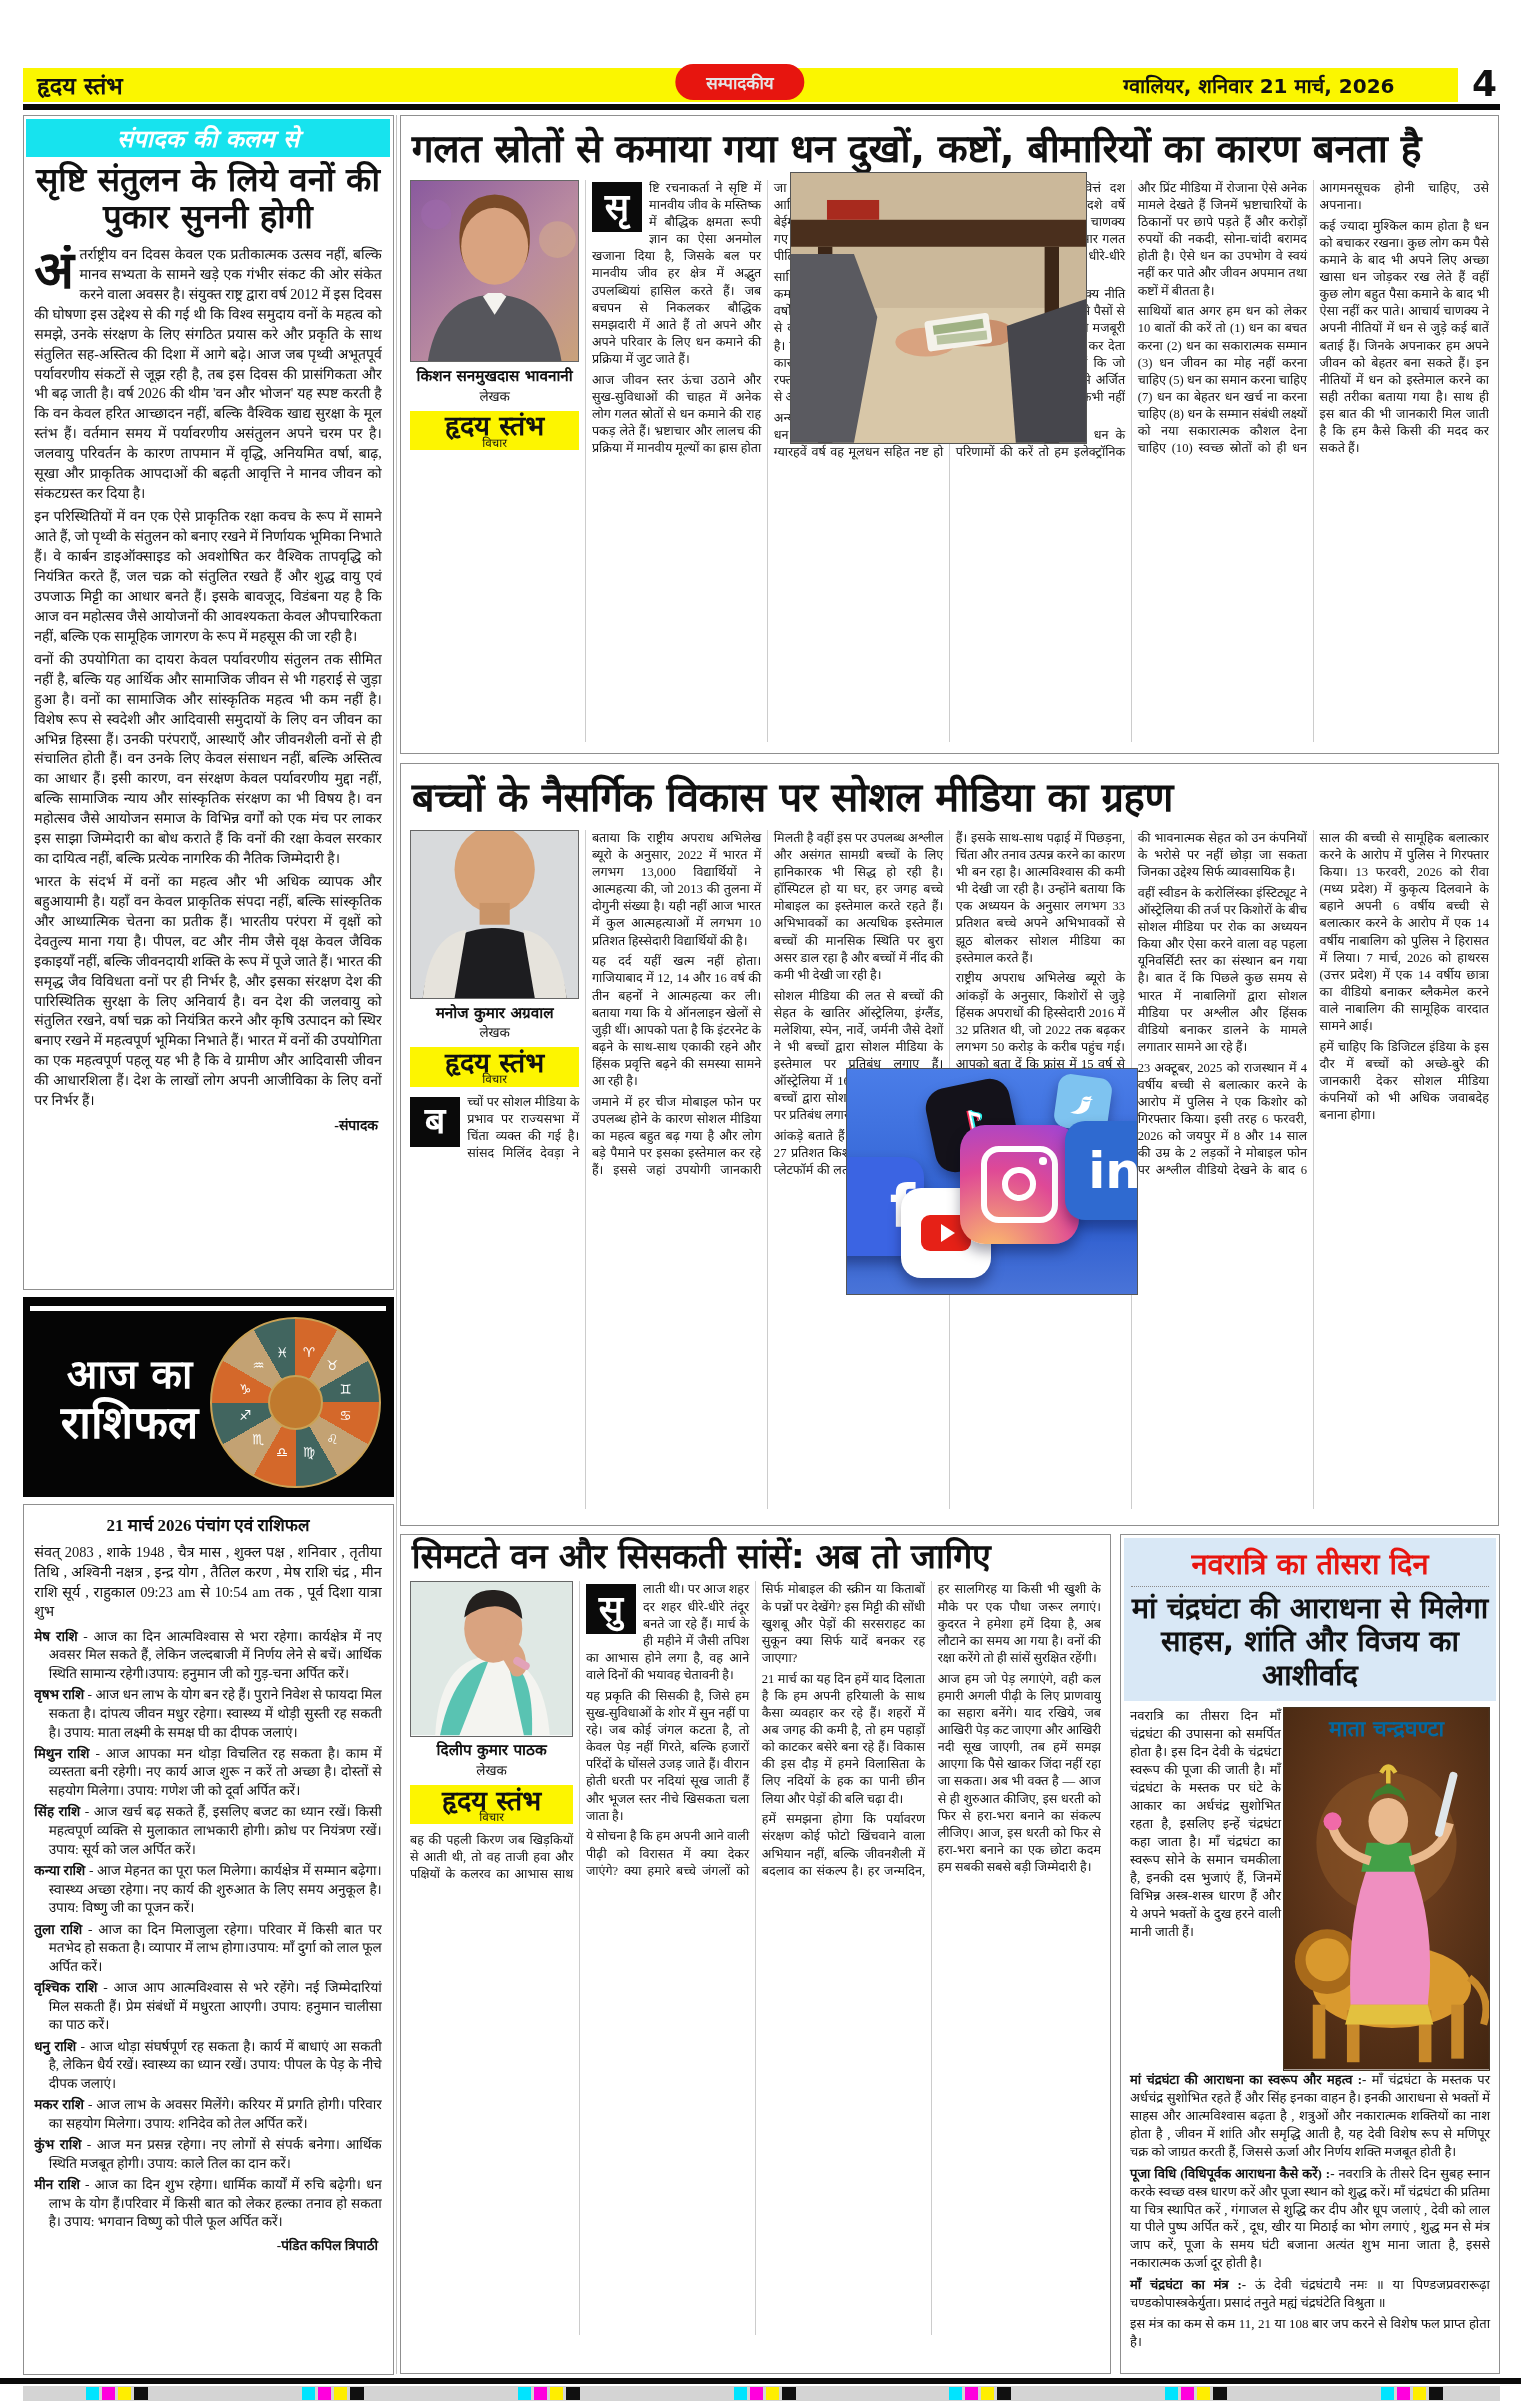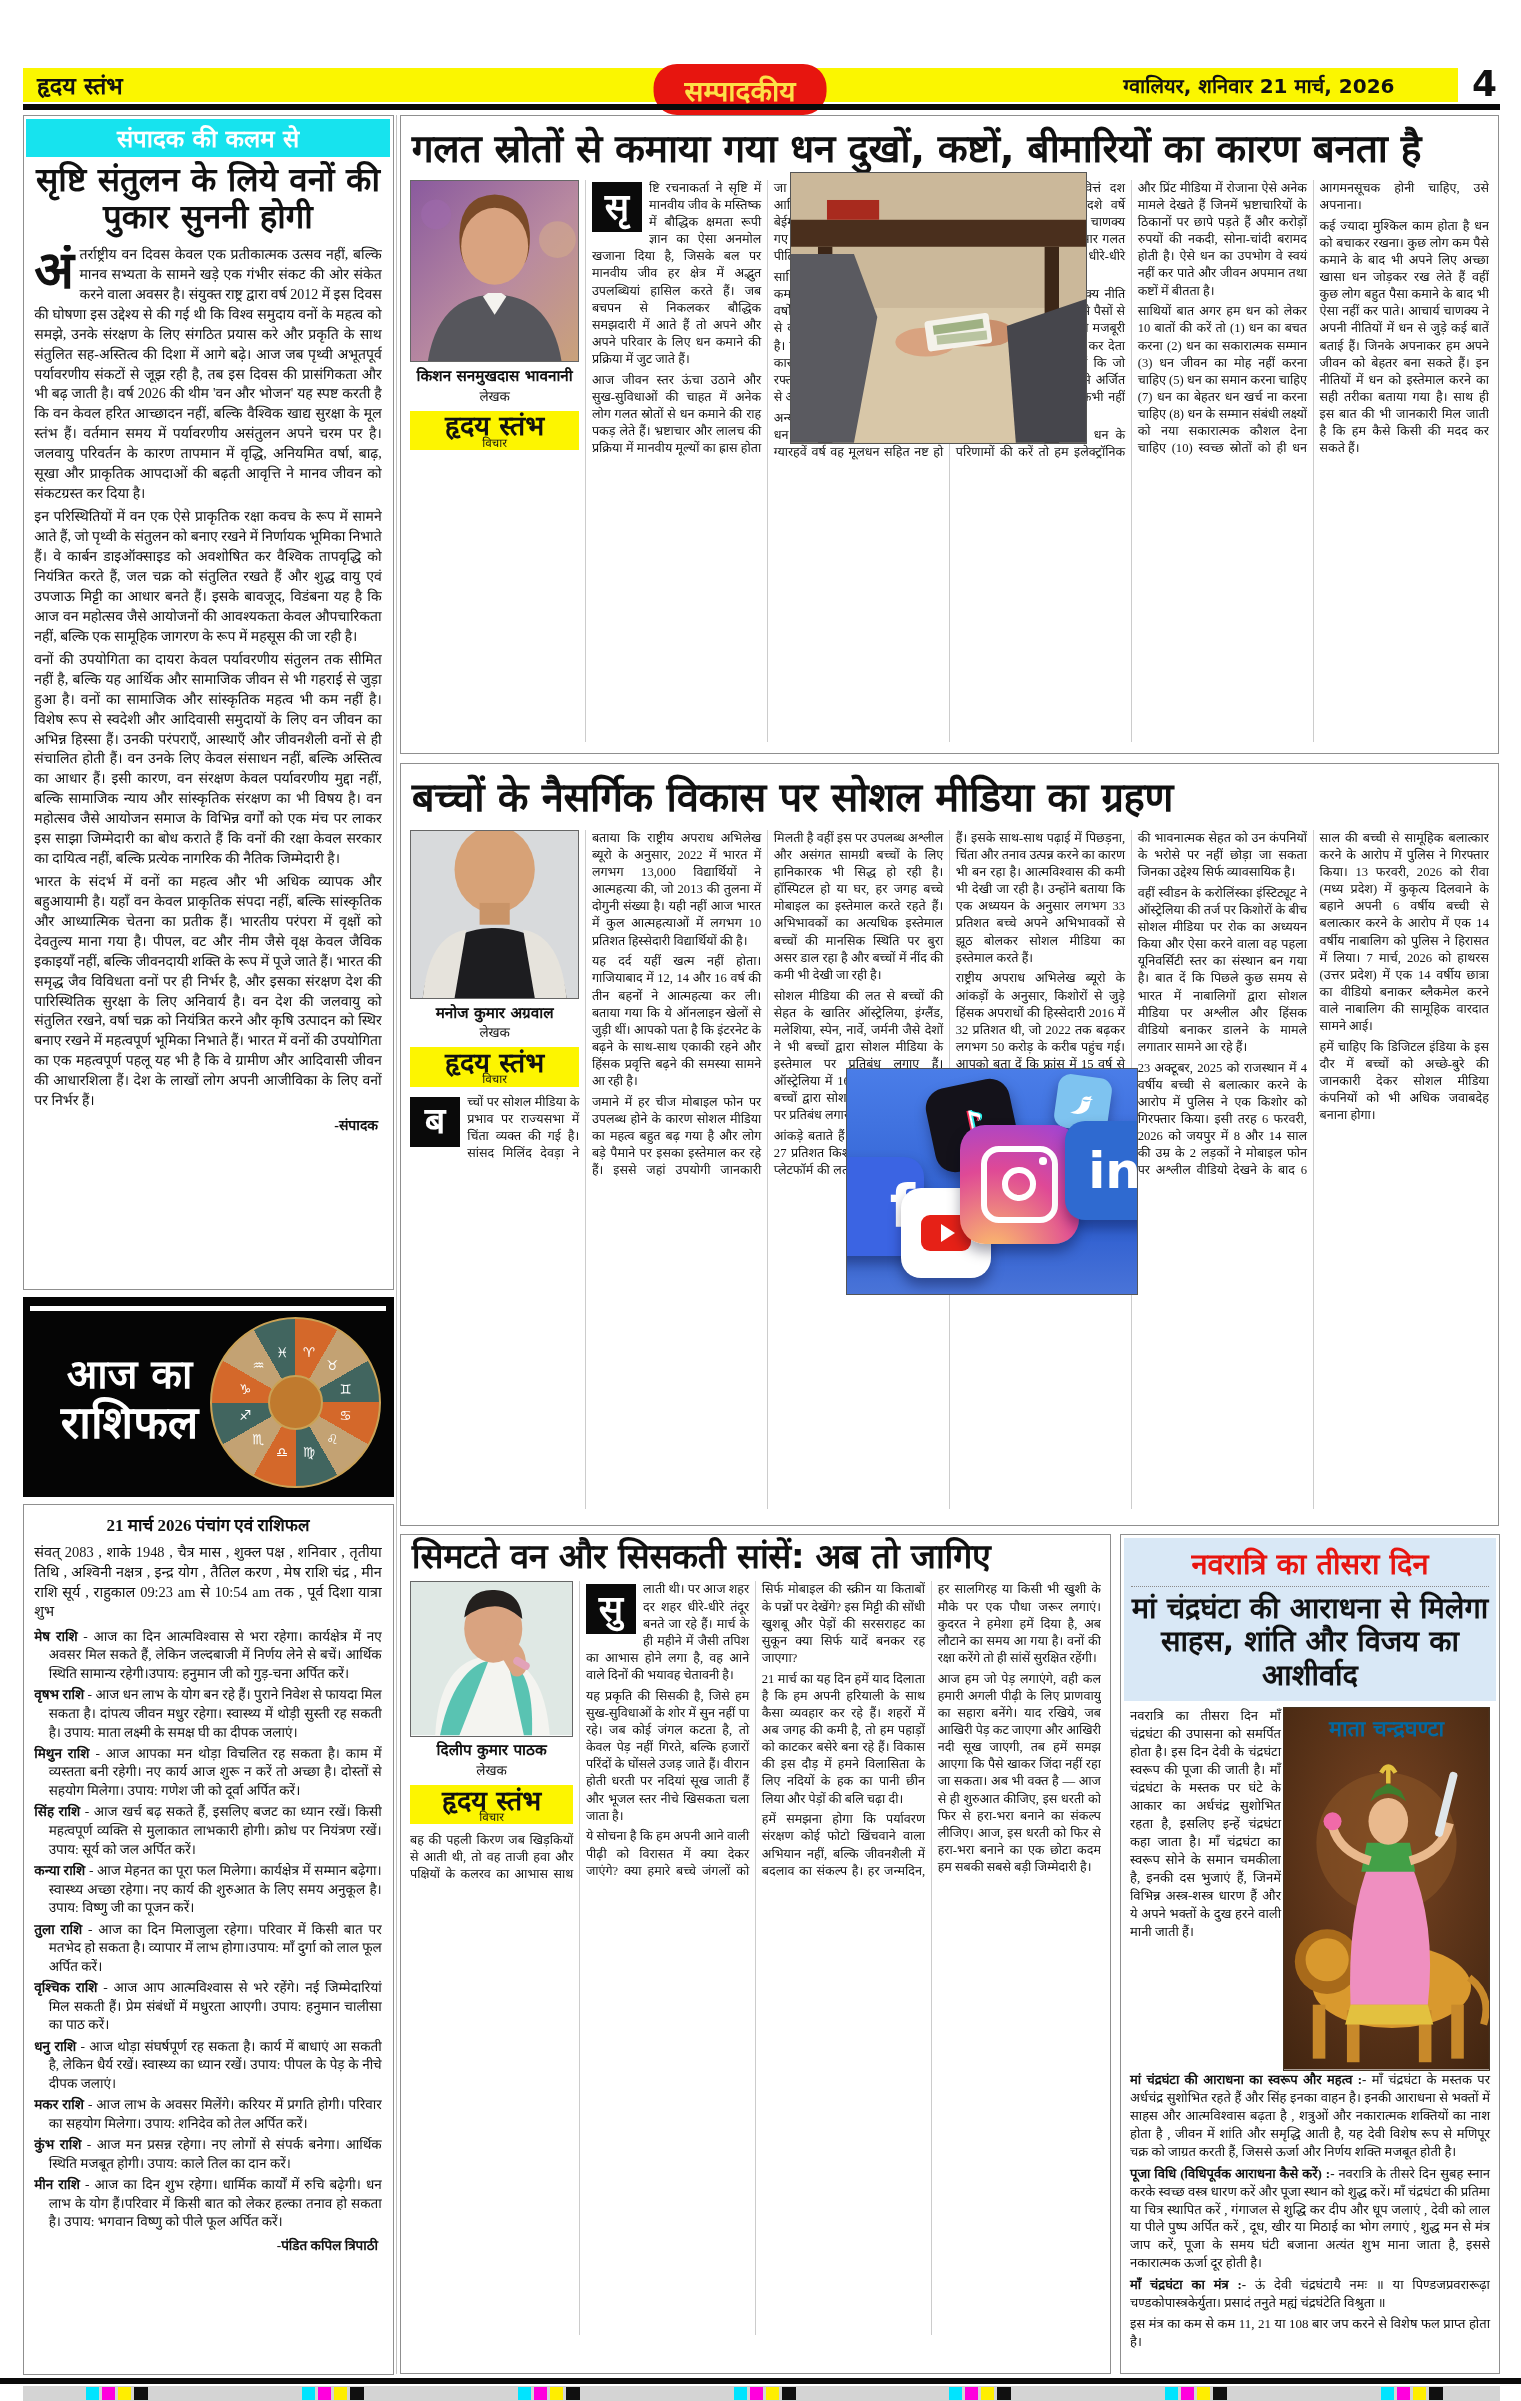--- a/index.html
+++ b/index.html
@@ -3,35 +3,35 @@
 <meta charset="utf-8">
 <style>
   html,body{margin:0;padding:0;background:#e9e9e9;}
   .page{position:relative;width:1522px;height:2401px;background:#ffffff;overflow:hidden;
         font-family:"Liberation Serif","DejaVu Serif",serif;color:#111;}
   
   .topbar{position:absolute;left:22.5px;top:68px;width:1435px;height:34px;background:#fbf600;
           display:flex;align-items:center;}
   .masthead{font-family:"DejaVu Sans",sans-serif;font-weight:bold;font-size:23.4px;margin-left:14.4px;letter-spacing:0;}
   .section-pill{position:absolute;left:50%;top:-3.6px;transform:translateX(-50%);
-          background:#e7150f;color:#fde047;font-family:Liberation Mono, monospace;font-weight:bold;
-          font-size:28px;padding:6.3px 31px;border-radius:23.4px;}
+          background:#e7150f;color:#e5e5e5;font-family:Liberation Mono, monospace;font-weight:bold;
+          font-size:17px;padding:6.3px 31px;border-radius:23.4px;}
   .dateline{position:absolute;right:63px;font-family:"DejaVu Sans",sans-serif;font-weight:bold;font-size:20px;}
   .pagenum{position:absolute;right:25px;top:63px;font-family:"DejaVu Sans",sans-serif;
            font-weight:bold;font-size:36px;}
   .top-rule{position:absolute;left:22.5px;top:104px;width:1477px;height:6.3px;background:#0a0a0a;}
   .vdivider{position:absolute;left:396px;top:115px;height:2259px;width:0.9px;background:#c2c2c2;}
   
   .box{position:absolute;border:0.9px solid #8f8f8f;background:#fff;box-sizing:border-box;}
   .para{margin:0 0 3.6px 0;text-align:justify;}
   .signoff{text-align:right;font-weight:bold;margin:5.4px 3.6px 0 0;}
   
   .editorial{left:22.5px;top:115px;width:371px;height:1175px;padding:0;overflow:hidden;}
   .kicker-cyan{background:#17e3ee;color:#fff;font-family:"DejaVu Sans",sans-serif;font-weight:bold;
-               font-size:24px;text-align:center;padding:2.7px 0;margin:2.7px;}
+               font-size:24px;text-align:center;padding:2.7px 0;margin:2.7px;font-style:italic;}
   .ed-headline{font-family:"DejaVu Sans",sans-serif;font-weight:bold;font-size:33px;line-height:1.12;
                text-align:center;margin:5.4px 7.2px 9px 7.2px;}
   .ed-body{padding:0 10.8px;font-size:14px;line-height:1.42;overflow:hidden;height:980px;}
   .dropcap-plain{float:left;font-family:"DejaVu Sans",sans-serif;font-weight:bold;font-size:52px;
                  line-height:.82;margin:3.6px 5.4px 0 0;}
   
   .horo-banner{position:absolute;left:22.5px;top:1297px;width:371px;height:200px;background:#050505;}
   .horo-banner .white-rule{position:absolute;left:7.2px;top:9px;right:7.2px;height:4.5px;background:#fff;}
   .horo-title{position:absolute;left:21.6px;top:54px;width:171px;color:#fff;text-align:center;
               font-family:"DejaVu Sans",sans-serif;font-weight:bold;line-height:1.15;}

